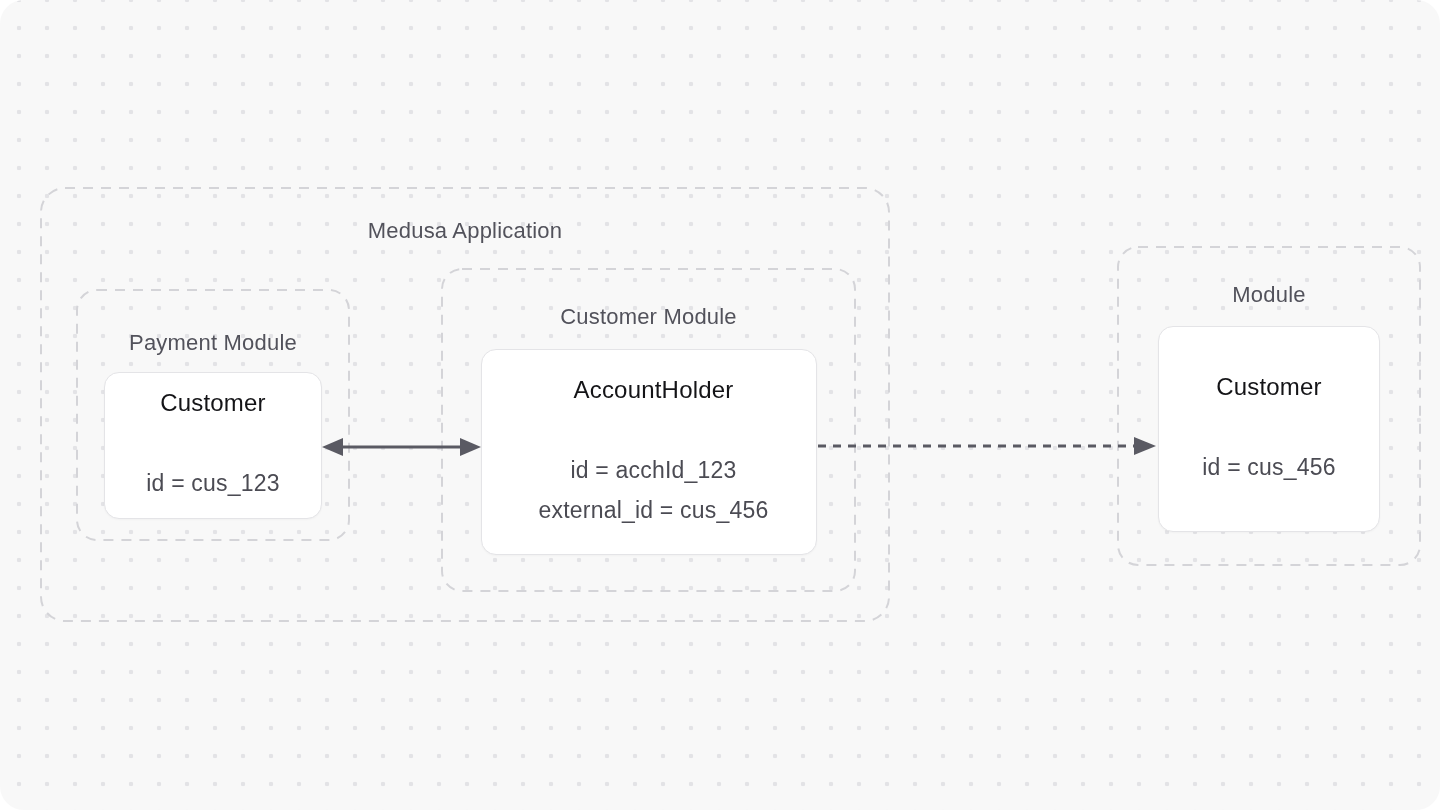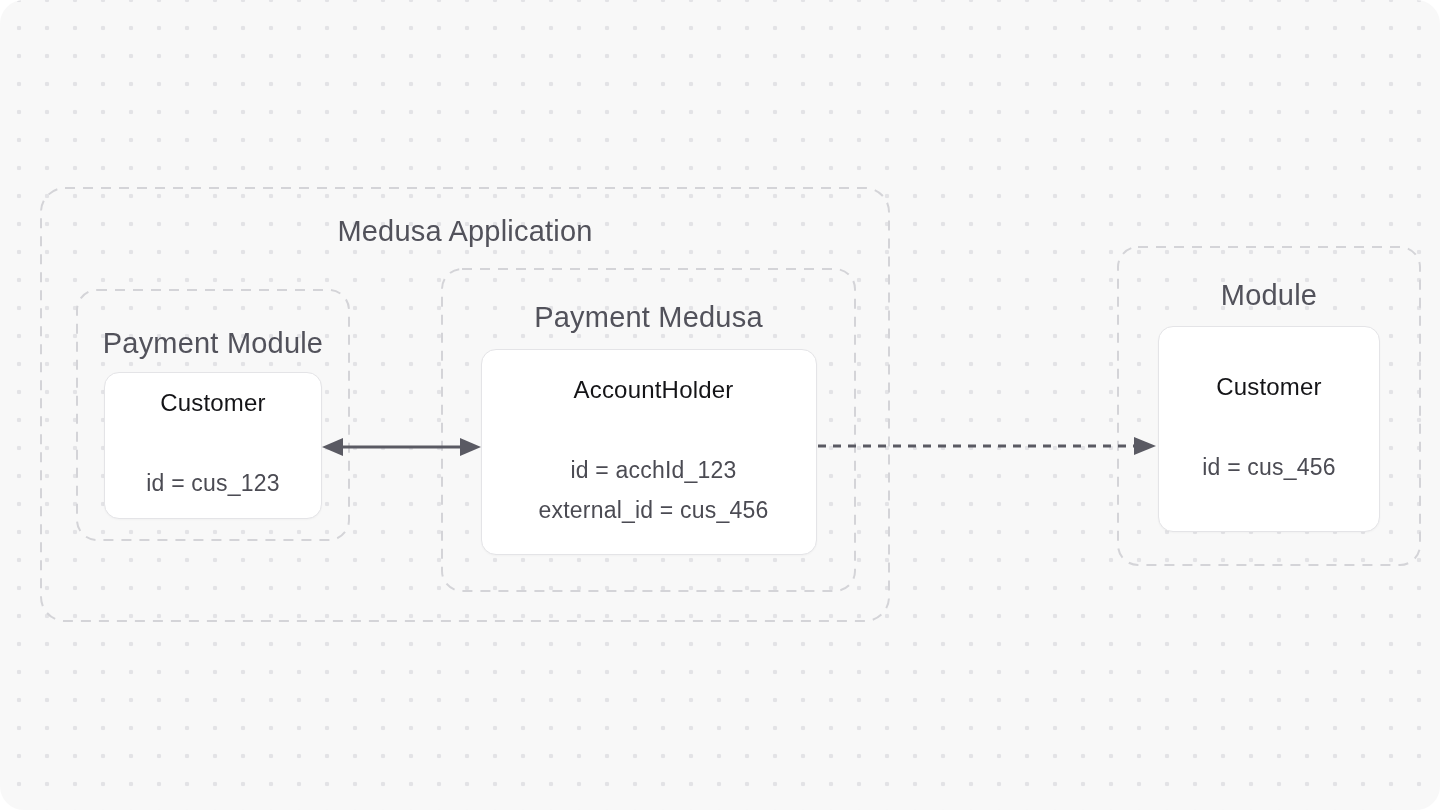--- a/index.html
+++ b/index.html
@@ -21,21 +21,21 @@
   }
   svg.overlay {
     position: absolute;
     left: 0; top: 0;
     width: 1440px; height: 810px;
     pointer-events: none;
   }
   .group-label {
     position: absolute;
     text-align: center;
-    font-size: 29px;
+    font-size: 22px;
     font-weight: 500;
     line-height: 32px;
     color: #52525b;
     letter-spacing: 0.2px;
   }
   .entity-box {
     position: absolute;
     background: #ffffff;
     border: 1px solid #e4e4e7;
     border-radius: 15px;
@@ -92,21 +92,21 @@
     <g>
       <line x1="818" y1="446" x2="1136" y2="446" stroke="#5a5a63" stroke-width="3" stroke-dasharray="8 7"></line>
       <polygon points="1156,446 1134,437 1134,455" fill="#5a5a63"></polygon>
     </g>
   </svg>
 
   <div class="group-label" style="left:41px; top:215px; width:848px;">Medusa Application</div>
 
   <div class="group-label" style="left:77px; top:327px; width:272px;">Payment Module</div>
 
-  <div class="group-label" style="left:442px; top:301px; width:413px;">Payment Medusa</div>
+  <div class="group-label" style="left:442px; top:301px; width:413px;">Customer Module</div>
 
   <div class="group-label" style="left:1118px; top:279px; width:302px;">Module</div>
 
   <div class="entity-box" style="left:104px; top:372px; width:218px; height:147px;">
     <div class="entity-title">Customer</div>
     <div class="entity-values">
       <div class="entity-field">id = cus_123</div>
     </div>
   </div>
 

